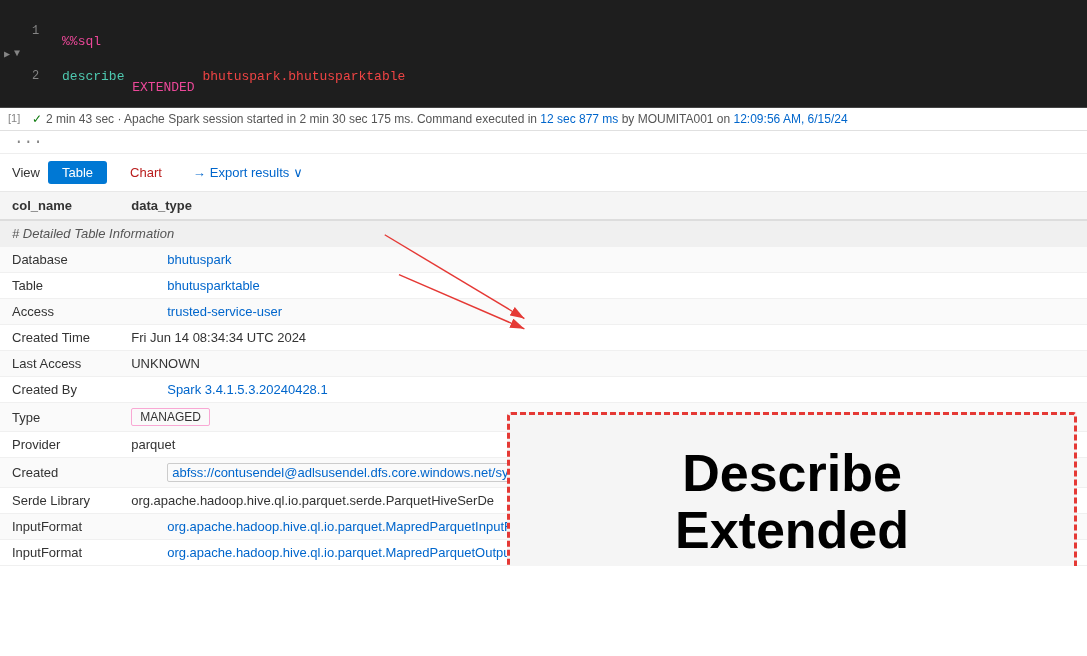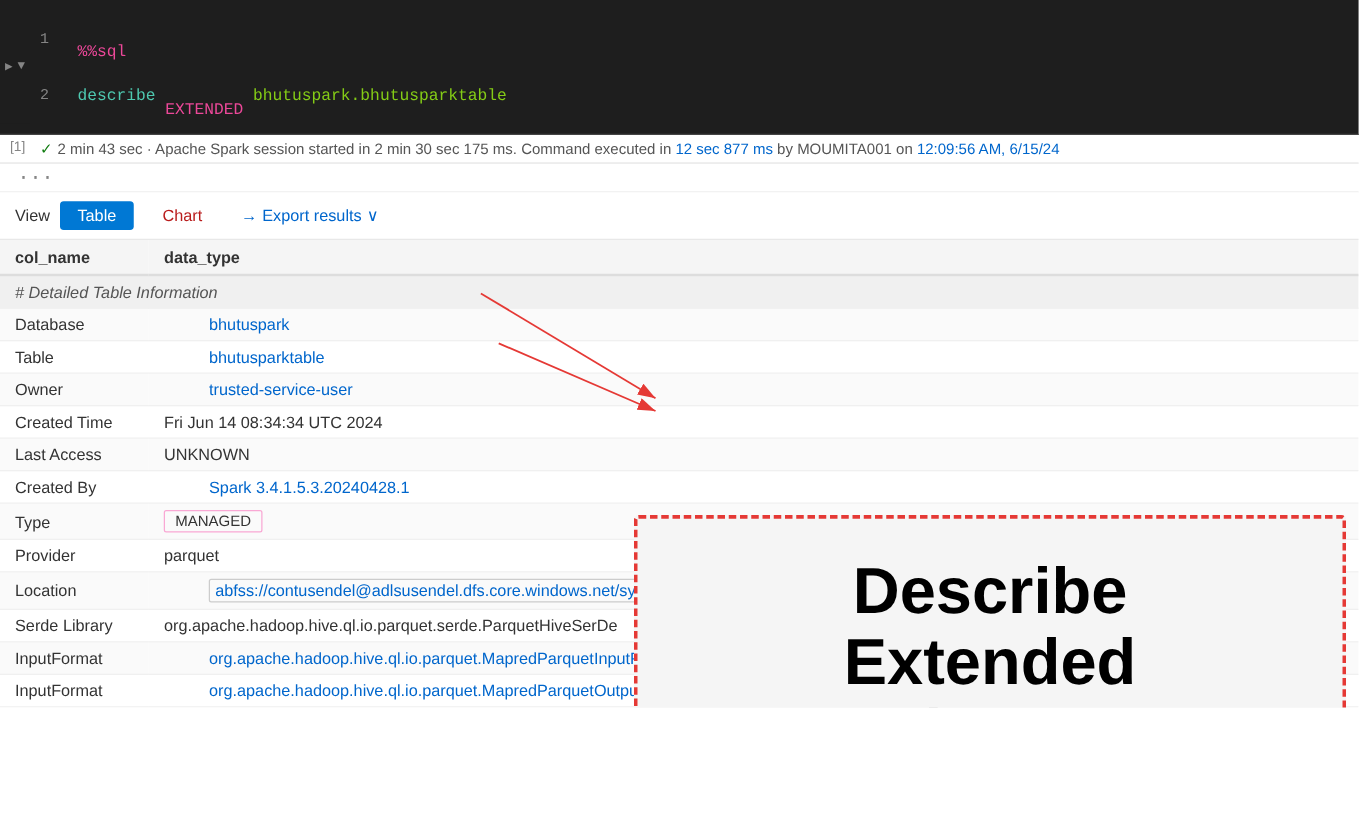--- a/index.html
+++ b/index.html
@@ -37,21 +37,21 @@
 
     .line-number {
       color: #858585;
       min-width: 30px;
       user-select: none;
       font-size: 12px;
     }
 
     .code-keyword { color: #ec4899; margin-top: 22px; }
     .code-command { color: #4ec9b0; }
-    .code-identifier { color: #84cc16; text-align: center; }
+    .code-identifier { color: #ef4444; text-align: center; }
 
     
     .gutter {
       display: flex;
       align-items: center;
       gap: 4px;
       background: #1e1e1e;
       padding: 0 4px;
       color: #858585;
     }
@@ -273,21 +273,21 @@
           <td>Database</td>
           <td><span class="link-value">bhutuspark</span></td>
         </tr>
 
         <tr>
           <td>Table</td>
           <td><span class="link-value">bhutusparktable</span></td>
         </tr>
 
         <tr>
-          <td>Owner</td>
+          <td>Access</td>
           <td><span class="link-value">trusted-service-user</span></td>
         </tr>
 
         <tr>
           <td>Created Time</td>
           <td>Fri Jun 14 08:34:34 UTC 2024</td>
         </tr>
 
         <tr>
           <td>Last Access</td>
@@ -303,21 +303,21 @@
           <td>Type</td>
           <td><span class="badge">MANAGED</span></td>
         </tr>
 
         <tr>
           <td>Provider</td>
           <td>parquet</td>
         </tr>
 
         <tr>
-          <td>Location</td>
+          <td>Created</td>
           <td>
             <span class="link-value" style="border:1px solid #ccc; padding:1px 4px; border-radius:2px; display:inline-block;">abfss://contusendel@adlsusendel.dfs.core.windows.net/synapse/workspaces/wsusendel/warehouse/bhutuspark.db/bhutusparktable</span>
           </td>
         </tr>
 
         <tr>
           <td>Serde Library</td>
           <td>org.apache.hadoop.hive.ql.io.parquet.serde.ParquetHiveSerDe</td>
         </tr>
 

